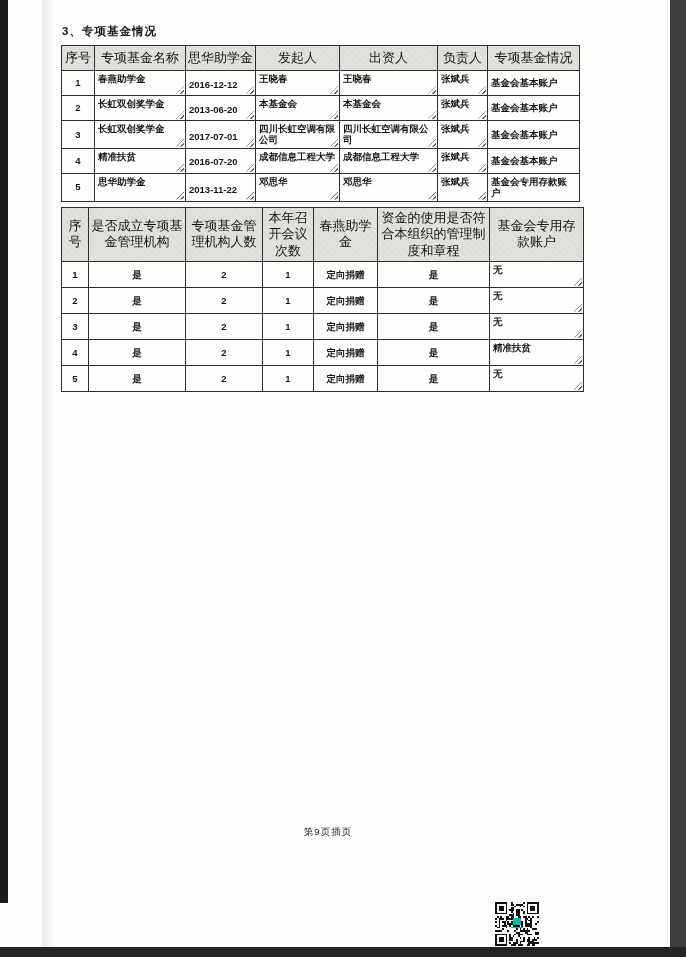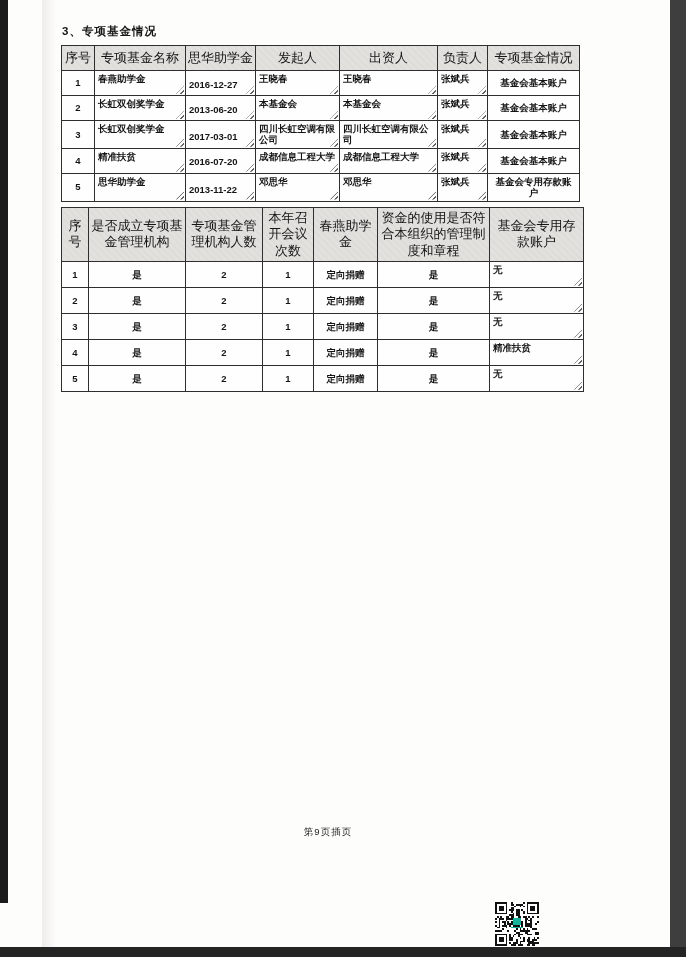--- a/index.html
+++ b/index.html
@@ -27,21 +27,21 @@
     font-size:13px;font-weight:normal;text-align:center;vertical-align:middle;
     line-height:1.25;padding:2px 2px;
   }
   td{font-size:9.5px;font-weight:600;padding:2px 3px;line-height:1.2;}
   #t1 thead tr{height:25px;} #t1 tbody tr{height:25px;}
   #t2 thead tr{height:33px;} #t2 tbody tr{height:26px;}
   
   #t1 td:nth-child(1){text-align:center;vertical-align:middle;}
   #t1 td:nth-child(2),#t1 td:nth-child(4),#t1 td:nth-child(5),#t1 td:nth-child(6){text-align:left;vertical-align:top;}
   #t1 td:nth-child(3){text-align:left;vertical-align:bottom;padding-bottom:5px;}
-  #t1 td:nth-child(7){text-align:center;vertical-align:middle;}
+  #t1 td:nth-child(7){text-align:left;vertical-align:middle;}
   
   #t2 td{text-align:center;vertical-align:middle;}
   #t2 td:nth-child(7){text-align:left;vertical-align:top;}
   
   .handle{
     position:absolute;right:1px;bottom:1px;width:8px;height:8px;
     background:repeating-linear-gradient(-45deg,transparent 0 2px,#4a4a4a 2px 3.2px);
     clip-path:polygon(100% 0,100% 100%,0 100%);
     opacity:.85;
   }
@@ -78,39 +78,39 @@
           <th>发起人</th>
           <th>出资人</th>
           <th>负责人</th>
           <th>专项基金情况</th>
         </tr>
       </thead>
     <tbody>
         <tr>
           <td><span>1</span></td>
           <td><span>春燕助学金</span><span class="handle"></span></td>
-          <td><span>2016-12-27</span><span class="handle"></span></td>
+          <td><span>2016-12-12</span><span class="handle"></span></td>
           <td><span>王晓春</span><span class="handle"></span></td>
           <td><span>王晓春</span><span class="handle"></span></td>
           <td><span>张斌兵</span><span class="handle"></span></td>
           <td><span>基金会基本账户</span></td>
         </tr>
         <tr>
           <td><span>2</span></td>
           <td><span>长虹双创奖学金</span><span class="handle"></span></td>
           <td><span>2013-06-20</span><span class="handle"></span></td>
           <td><span>本基金会</span><span class="handle"></span></td>
           <td><span>本基金会</span><span class="handle"></span></td>
           <td><span>张斌兵</span><span class="handle"></span></td>
           <td><span>基金会基本账户</span></td>
         </tr>
         <tr>
           <td><span>3</span></td>
           <td><span>长虹双创奖学金</span><span class="handle"></span></td>
-          <td><span>2017-03-01</span><span class="handle"></span></td>
+          <td><span>2017-07-01</span><span class="handle"></span></td>
           <td><span>四川长虹空调有限公司</span><span class="handle"></span></td>
           <td><span>四川长虹空调有限公司</span><span class="handle"></span></td>
           <td><span>张斌兵</span><span class="handle"></span></td>
           <td><span>基金会基本账户</span></td>
         </tr>
         <tr>
           <td><span>4</span></td>
           <td><span>精准扶贫</span><span class="handle"></span></td>
           <td><span>2016-07-20</span><span class="handle"></span></td>
           <td><span>成都信息工程大学</span><span class="handle"></span></td>

